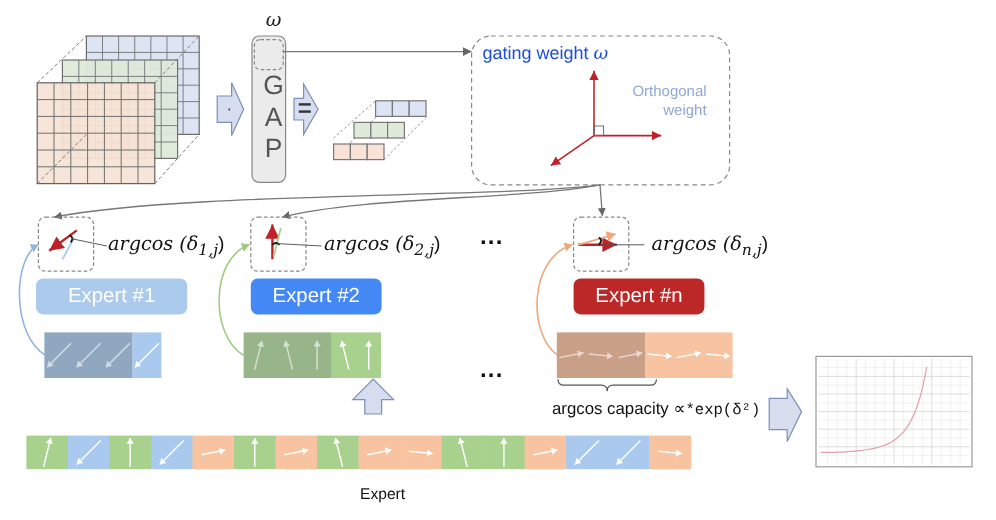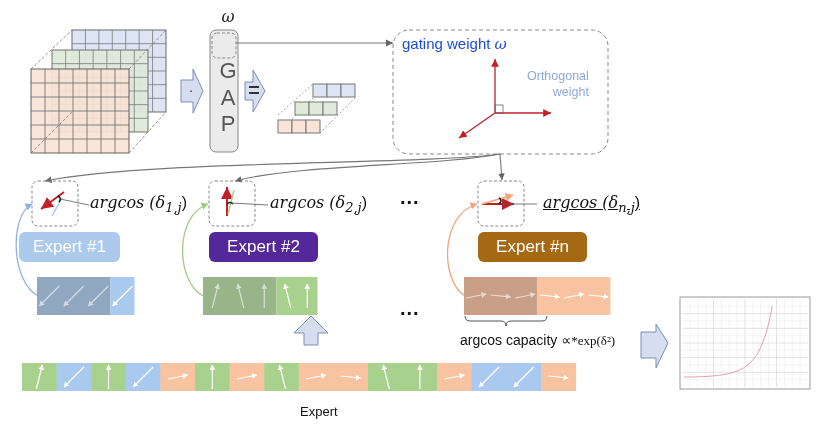--- a/index.html
+++ b/index.html
@@ -10,21 +10,21 @@
   .gating { left: 402px; top: 35px; font-size: 15px; color: #1d4ed8; }
   .gating i { font-family: "DejaVu Serif", serif; }
   .ortho { left: 527px; top: 68px; font-size: 12.5px; color: #8ea8d8; line-height: 16px; text-align: right; }
   .argcos { font-size: 16px; color: #111; }
   .argcos .math { font-family: "DejaVu Serif", serif; font-style: italic; margin-top: 12px; }
   .argcos sub { font-size: 13px; font-family: "DejaVu Serif", serif; font-style: italic; }
   .expert { position: absolute; height: 30px; border-radius: 6px; color: #fff; font-size: 17px;
             display: flex; align-items: center; justify-content: center; opacity: 0.95; }
   .dots { position: absolute; font-size: 20px; font-weight: bold; letter-spacing: 1px; color: #111; }
   .capacity { left: 460px; top: 332px; font-size: 14px; color: #111; }
-  .capacity .m { font-family: Liberation Serif, serif; font-size: 13px; margin-top: 32px; }
+  .capacity .m { font-family: Liberation Mono, monospace; font-size: 13px; margin-top: 32px; }
   .tokens-lbl { left: 300px; top: 404px; font-size: 13px; color: #111; }
   .gap-letter { position: absolute; left: 214px; width: 28px; text-align: center;
                 font-size: 22px; color: #555; }
   .omega { position: absolute; left: 214px; top: 7px; width: 28px; text-align: center;
            font-family: "DejaVu Serif", serif; font-style: italic; font-size: 16px; color: #222; }
 </style>
 </head>
 <body>
 
 <svg class="canvas" width="830" height="433" viewBox="0 0 830 433">
@@ -339,28 +339,28 @@
   <div>Orthogonal</div>
   <div>weight</div>
 </div>
 
 <div class="lbl argcos" style="left:90px; top:193px;">
   <span class="math">argcos (δ</span><sub>1,j</sub><span>)</span>
 </div>
 <div class="lbl argcos" style="left:270px; top:193px;">
   <span class="math">argcos (δ</span><sub>2,j</sub><span>)</span>
 </div>
-<div class="lbl argcos" style="left:543px; top:193px;text-decoration:underline;">
+<div class="lbl argcos" style="left:543px; top:193px;">
   <span class="math">argcos (δ</span><sub>n,j</sub><span>)</span>
 </div>
 
 <div class="dots" style="left:400px; top:186px;">...</div>
 <div class="dots" style="left:400px; top:297px;">...</div>
 
-<div class="expert" style="left:19px; top:232px; width:101px; background:#a8c8ec;">Expert #1</div>
-<div class="expert" style="left:209px; top:232px; width:109px; background:#4c1d95;">Expert #2</div>
-<div class="expert" style="left:478px; top:232px; width:109px; background:#a16207;">Expert #n</div>
+<div class="expert" style="left:30px; top:232px; width:126px; background:#a8c8ec;">Expert #1</div>
+<div class="expert" style="left:209px; top:232px; width:109px; background:#3b82f6;">Expert #2</div>
+<div class="expert" style="left:478px; top:232px; width:109px; background:#b91c1c;">Expert #n</div>
 
 <div class="lbl capacity">
   <span>argcos capacity ∝</span><span class="m">*exp(δ²)</span>
 </div>
 
 <div class="lbl tokens-lbl">Expert</div>
 
 </body></html>

